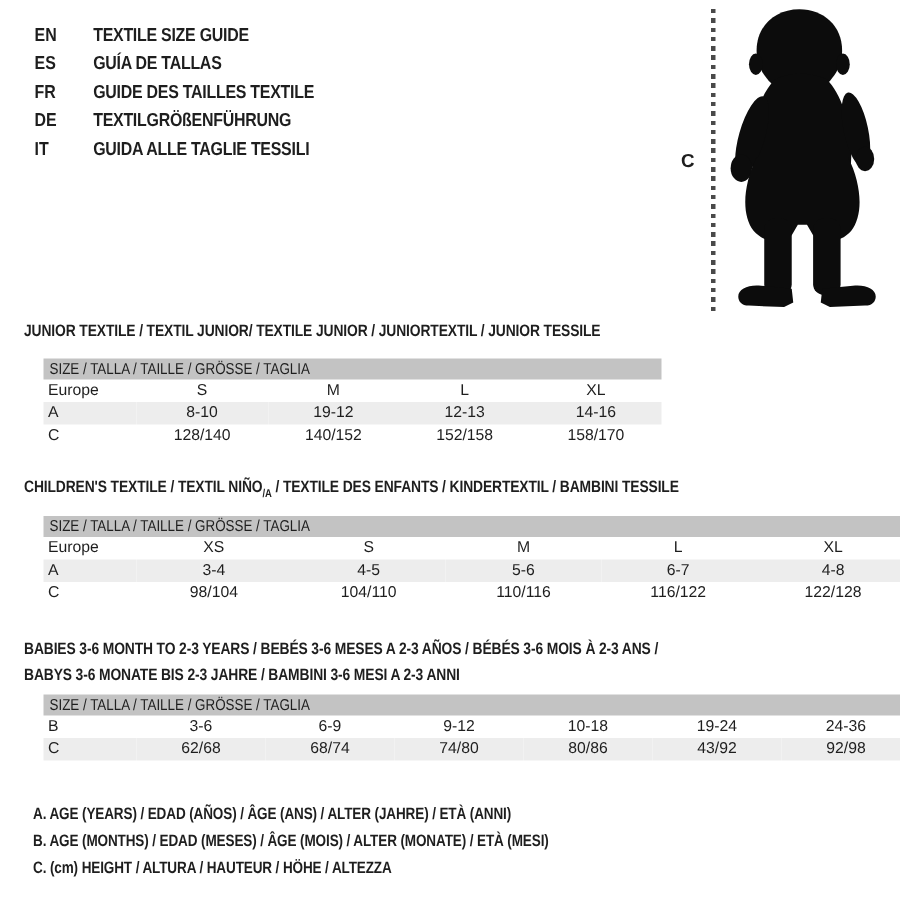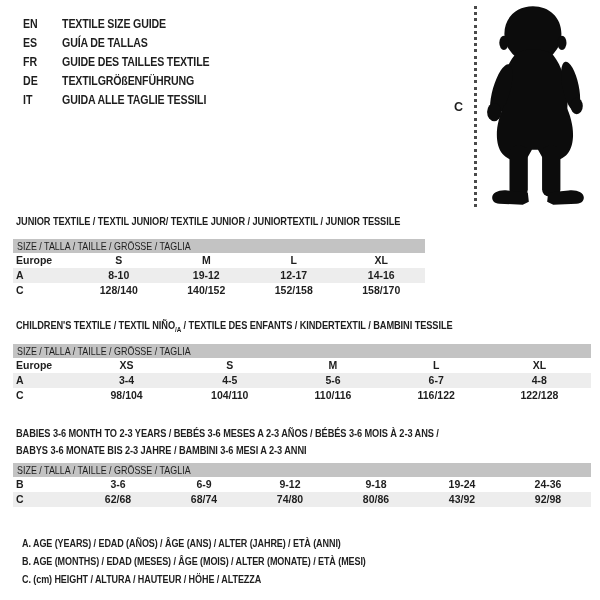--- a/index.html
+++ b/index.html
@@ -40,34 +40,34 @@
     font-weight:bold;font-size:11px;letter-spacing:-0.1px;
     white-space:nowrap;transform:scaleX(0.84);transform-origin:0 0;
   }
   .sec-title .tline{display:block;line-height:17px;}
   .sec-title sub{font-size:7.5px;}
   .st1{top:215px;}
   .st2{top:319px;}
   .st3{top:425px;}
 
   
-  .table-wrap{position:absolute;left:13px;}
+  .table-wrap{position:absolute;left:29px;}
   .tw1{top:239px;width:412px;}
   .tw2{top:344px;width:578px;}
   .tw3{top:463px;width:578px;}
   .size-bar{
     height:14px;background:var(--bar);
     font-size:10.5px;line-height:14px;color:var(--ink);
     padding-left:4px;white-space:nowrap;
   }
   .size-bar span{display:inline-block;transform:scaleX(0.85);transform-origin:0 0;}
   table.size-table{width:100%;border-collapse:collapse;table-layout:fixed;}
   .size-table td{
     height:15px;line-height:15px;padding:0;
-    font-size:10.5px;text-align:center;white-space:nowrap;font-weight:bold;
+    font-size:10.5px;text-align:center;white-space:nowrap;
   }
   .size-table td.lbl{text-align:left;padding-left:3px;}
   .size-table col.col-label{width:62px;}
   .size-table tr:nth-child(even){background:var(--alt);}
 
   
   .notes{left:22px;top:534px;transform:scaleX(0.82);transform-origin:0 0;}
   .note-line{display:block;font-weight:bold;font-size:11px;line-height:18px;white-space:nowrap;letter-spacing:-0.1px;}
 </style>
 </head>
@@ -128,21 +128,21 @@
       <td class="lbl">Europe</td>
       <td>S</td>
       <td>M</td>
       <td>L</td>
       <td>XL</td>
     </tr>
     <tr>
       <td class="lbl">A</td>
       <td>8-10</td>
       <td>19-12</td>
-      <td>12-17</td>
+      <td>12-13</td>
       <td>14-16</td>
     </tr>
     <tr>
       <td class="lbl">C</td>
       <td>128/140</td>
       <td>140/152</td>
       <td>152/158</td>
       <td>158/170</td>
     </tr>
   </tbody>
@@ -202,21 +202,21 @@
     <colgroup>
         <col class="col-label">
         <col span="6">
       </colgroup>
     <tbody>
         <tr>
       <td class="lbl">B</td>
       <td>3-6</td>
       <td>6-9</td>
       <td>9-12</td>
-      <td>9-18</td>
+      <td>10-18</td>
       <td>19-24</td>
       <td>24-36</td>
     </tr>
     <tr>
       <td class="lbl">C</td>
       <td>62/68</td>
       <td>68/74</td>
       <td>74/80</td>
       <td>80/86</td>
       <td>43/92</td>

